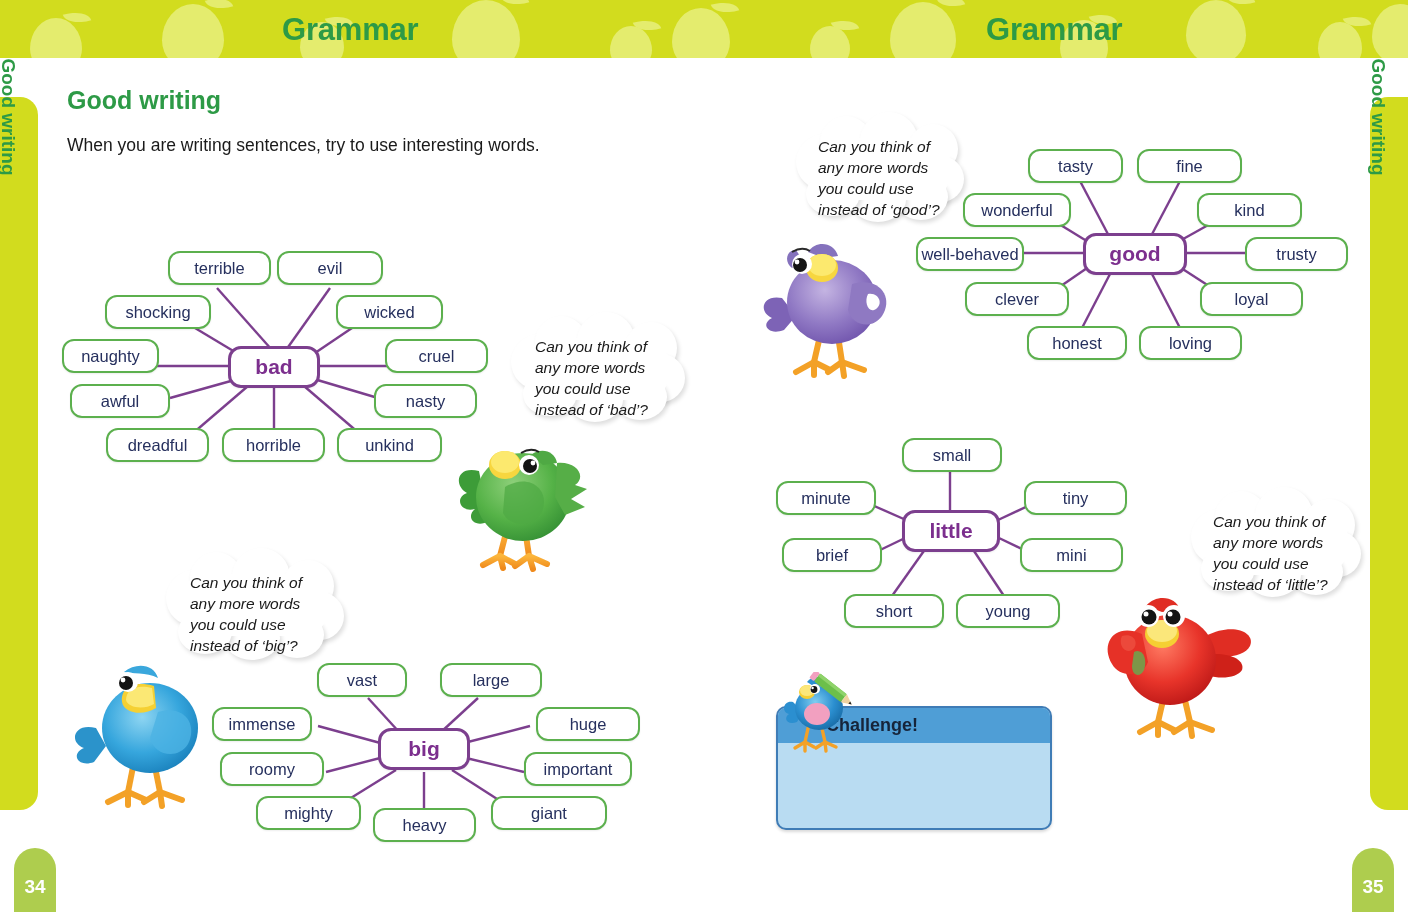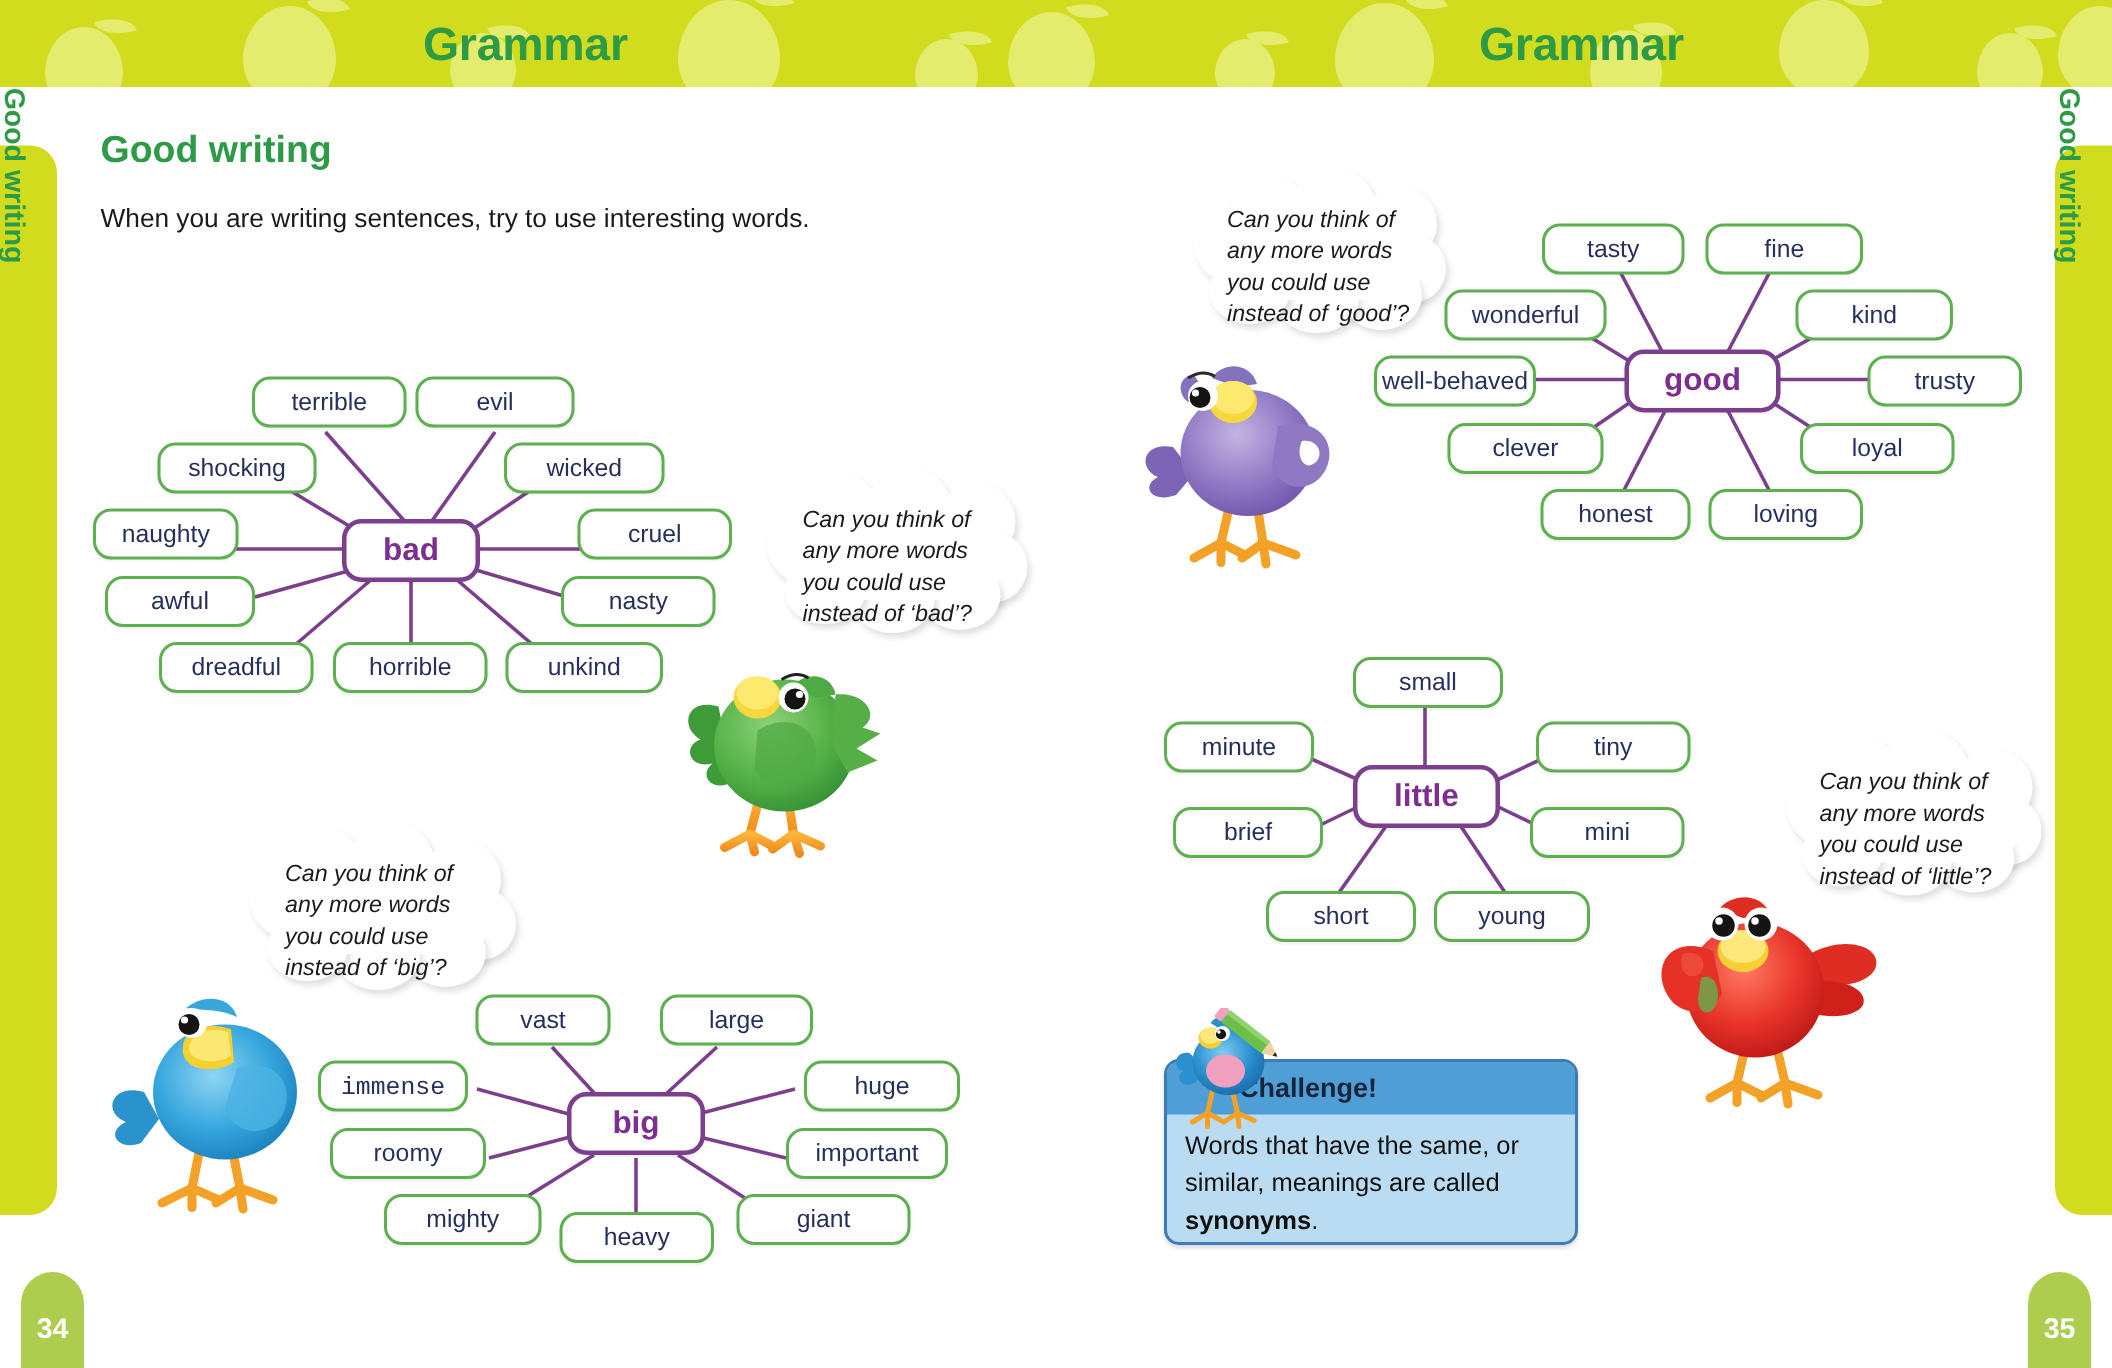--- a/index.html
+++ b/index.html
@@ -266,21 +266,21 @@
         <line x1="384" y1="757" x2="326" y2="772"></line>
         <line x1="462" y1="757" x2="524" y2="772"></line>
         <line x1="396" y1="770" x2="338" y2="806"></line>
         <line x1="424" y1="772" x2="424" y2="812"></line>
         <line x1="452" y1="770" x2="508" y2="806"></line>
       </g>
     </svg>
     <div class="node center" style="left:378px;top:728px;width:92px;">big</div>
     <div class="node" style="left:317px;top:663px;width:90px;">vast</div>
     <div class="node" style="left:440px;top:663px;width:102px;">large</div>
-    <div class="node" style="left:212px;top:707px;width:100px;font-family:Liberation Mono, monospace;">immense</div>
+    <div class="node" style="left:212px;top:707px;width:100px;">immense</div>
     <div class="node" style="left:536px;top:707px;width:104px;">huge</div>
     <div class="node" style="left:220px;top:752px;width:104px;">roomy</div>
     <div class="node" style="left:524px;top:752px;width:108px;">important</div>
     <div class="node" style="left:256px;top:796px;width:105px;">mighty</div>
     <div class="node" style="left:373px;top:808px;width:103px;">heavy</div>
     <div class="node" style="left:491px;top:796px;width:116px;">giant</div>
   </div>
 
   <div class="cloud" style="left:790px;top:112px;width:182px;height:108px;">
     <div class="puff" style="left:6px;top:22px;width:56px;height:56px;"></div>
@@ -441,25 +441,20 @@
       <circle cx="76" cy="38" r="11" fill="#ffffff"></circle>
       <circle cx="51" cy="39" r="7.5" fill="#141414"></circle>
       <circle cx="75" cy="39" r="7.5" fill="#141414"></circle>
       <circle cx="48" cy="36" r="2.5" fill="#ffffff"></circle>
       <circle cx="72" cy="36" r="2.5" fill="#ffffff"></circle>
     </svg>
   </div>
 
   <div class="challenge" style="left:776px;top:706px;width:272px;height:120px;">
     <div class="hdr">Challenge!</div>
-    <div class="bdy">
-      <span>Words that have the same, or</span>
-      <span>similar, meanings are called</span>
-      <b>synonyms</b><span>.</span>
-    </div>
   </div>
 
   <div class="bird" style="left:781px;top:672px;">
     <svg width="80" height="82" viewBox="0 0 80 82">
       <defs>
         <radialGradient id="gCBlue" cx="42%" cy="36%" r="72%">
           <stop offset="0%" stop-color="#7fcdf0"></stop>
             <stop offset="55%" stop-color="#2b8fd0"></stop>
             <stop offset="100%" stop-color="#1566a0"></stop>
         </radialGradient>

